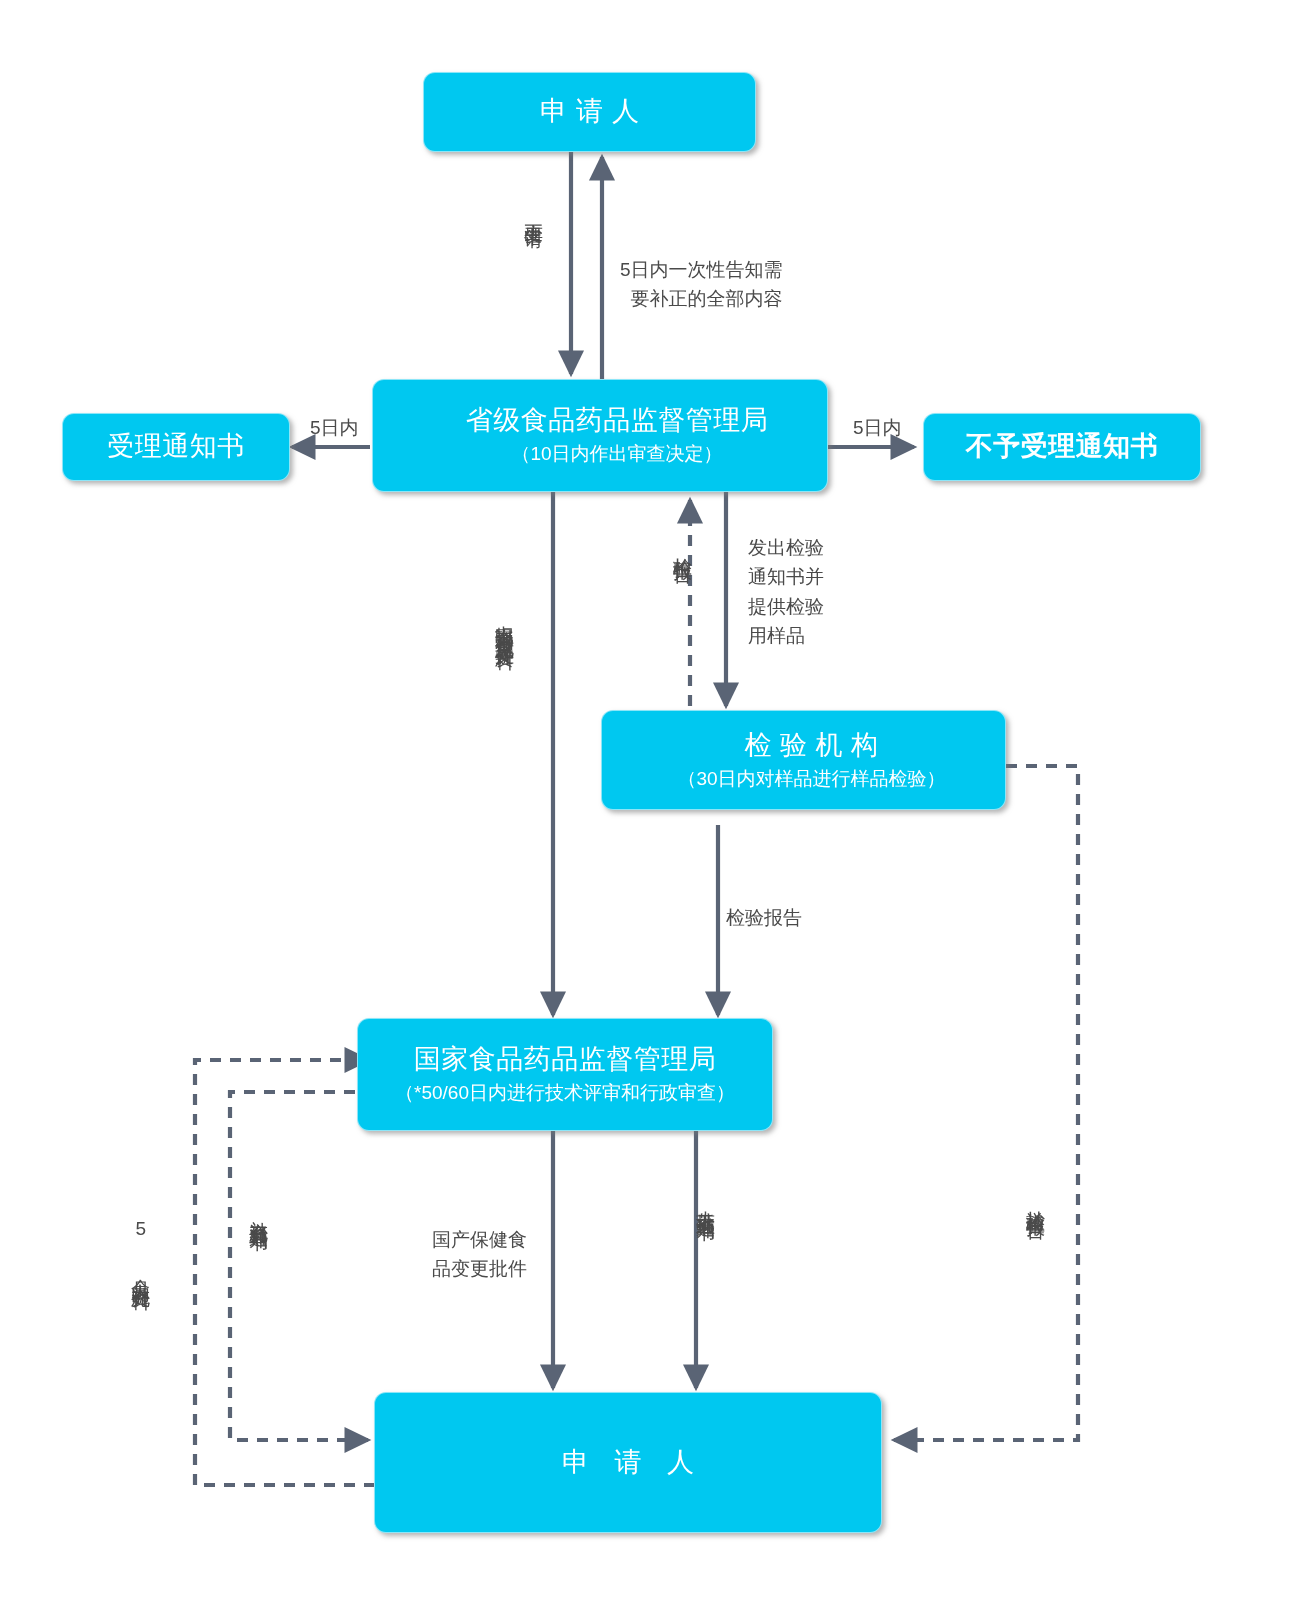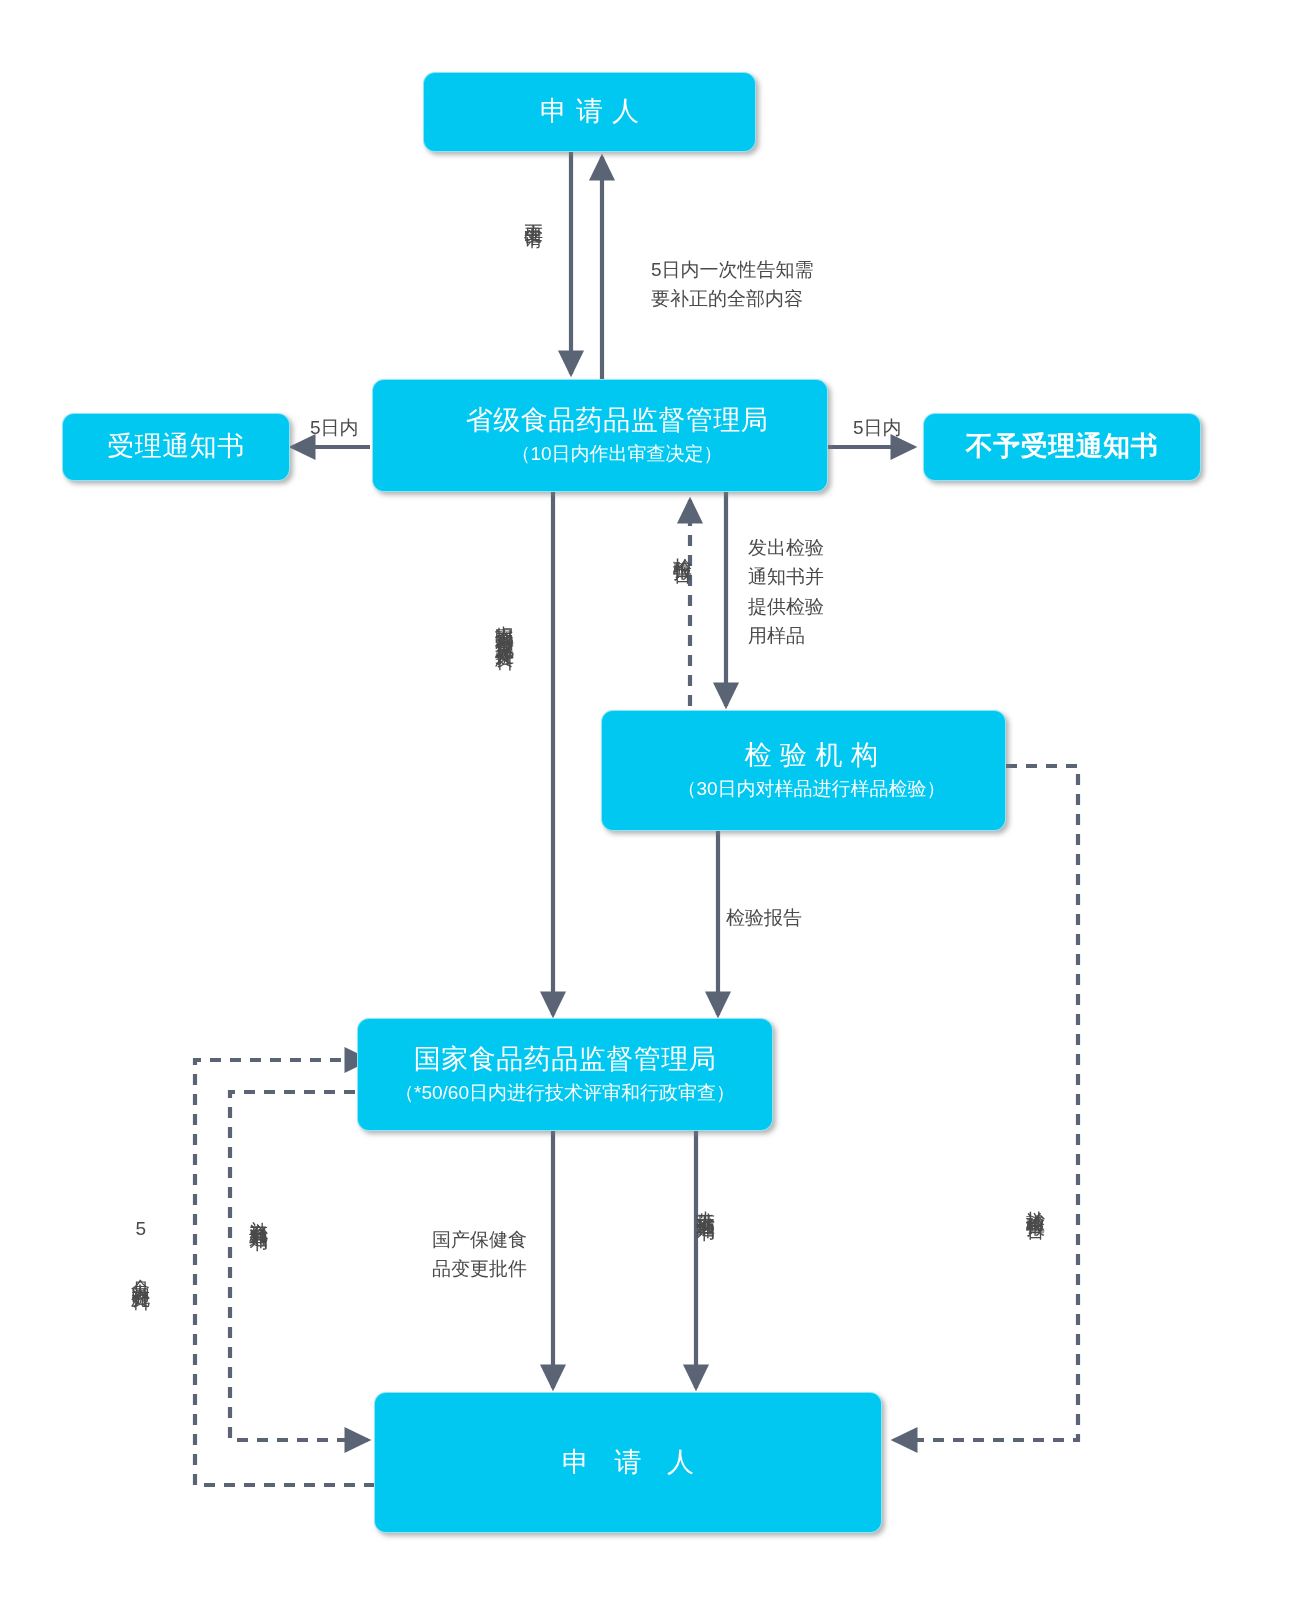--- a/index.html
+++ b/index.html
@@ -79,37 +79,37 @@
 
   <div class="node" style="left:372px;top:379px;width:456px;height:113px;padding-left:34px;">
     <div class="t1">省级食品药品监督管理局</div>
     <div class="t2">（10日内作出审查决定）</div>
   </div>
 
   <div class="node" style="left:923px;top:413px;width:278px;height:68px;font-weight:bold;">
     <div class="t1">不予受理通知书</div>
   </div>
 
-  <div class="node" style="left:601px;top:710px;width:405px;height:121px;padding-left:16px;">
+  <div class="node" style="left:601px;top:710px;width:405px;height:100px;padding-left:16px;">
     <div class="t1">检 验 机 构</div>
     <div class="t2">（30日内对样品进行样品检验）</div>
   </div>
 
   <div class="node" style="left:357px;top:1018px;width:416px;height:113px;">
     <div class="t1">国家食品药品监督管理局</div>
     <div class="t2">（*50/60日内进行技术评审和行政审查）</div>
   </div>
 
   <div class="node" style="left:374px;top:1392px;width:508px;height:141px;">
     <div class="t1 wide">申 请 人</div>
   </div>
 
   <div class="lbl v" style="left:518px;top:208px;">变更申请</div>
 
-  <div class="lbl" style="left:651px;top:255px;">5日内一次性告知需
+  <div class="lbl" style="left:620px;top:255px;text-align:right;">5日内一次性告知需
 要补正的全部内容</div>
 
   <div class="lbl" style="left:310px;top:413px;">5日内</div>
 
   <div class="lbl" style="left:853px;top:413px;">5日内</div>
 
   <div class="lbl v" style="left:489px;top:610px;height:240px;">申报资料和审查意见等文件资料</div>
 
   <div class="lbl v" style="left:667px;top:543px;">检验报告</div>
 

